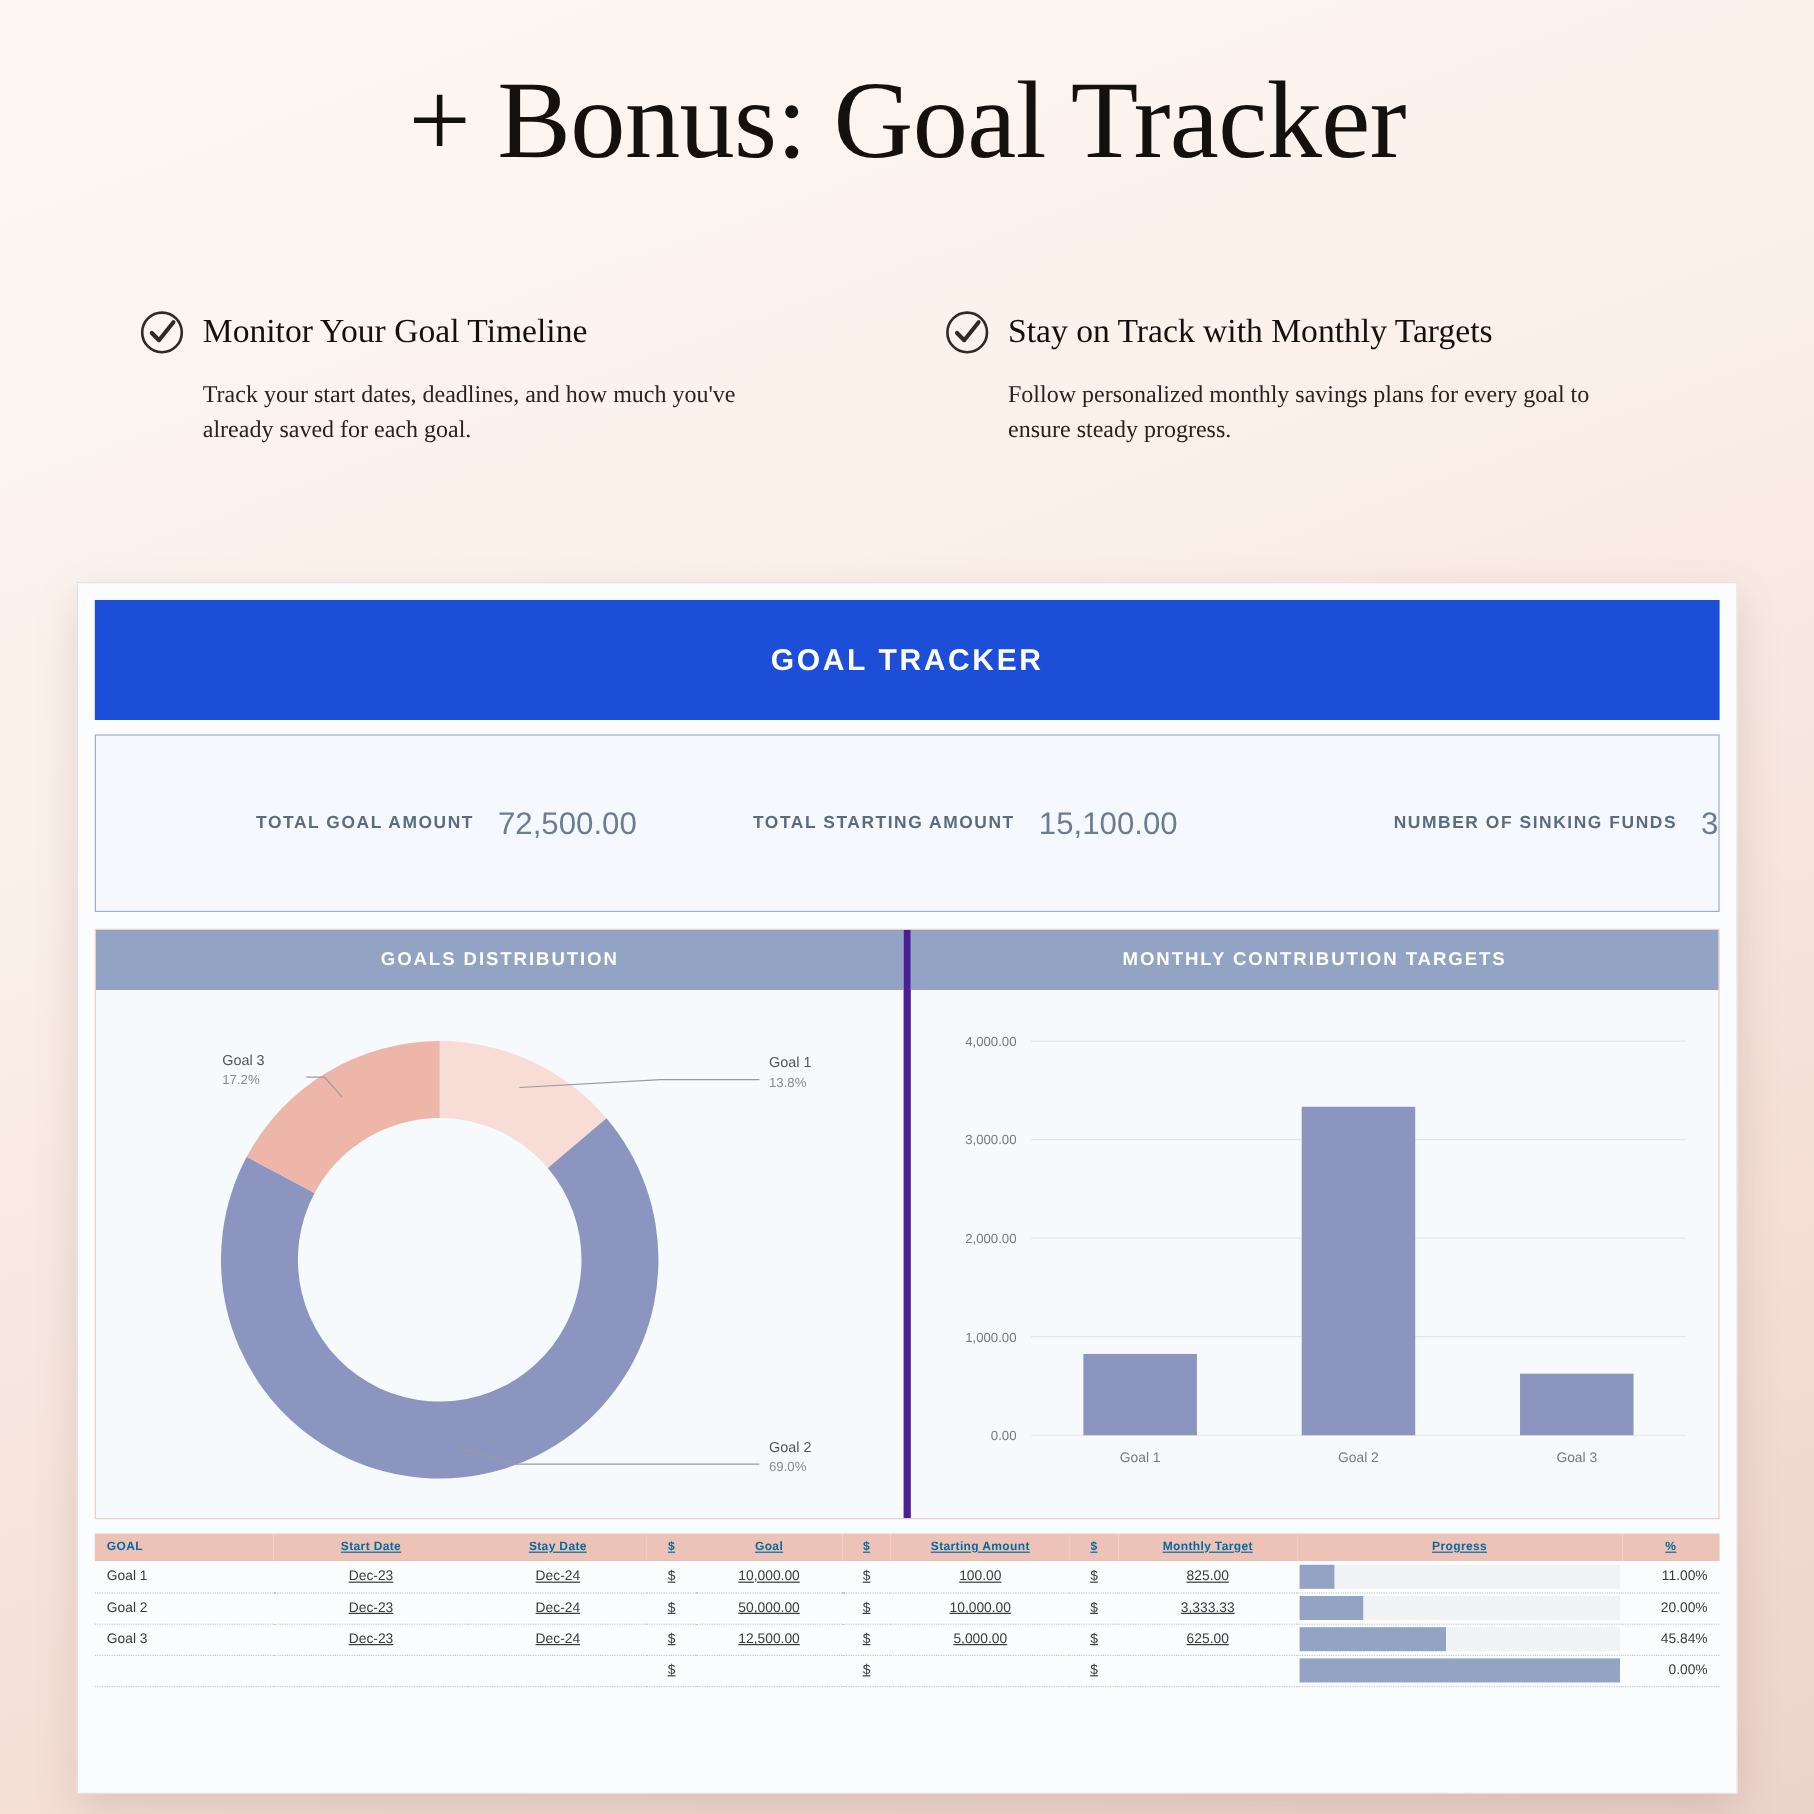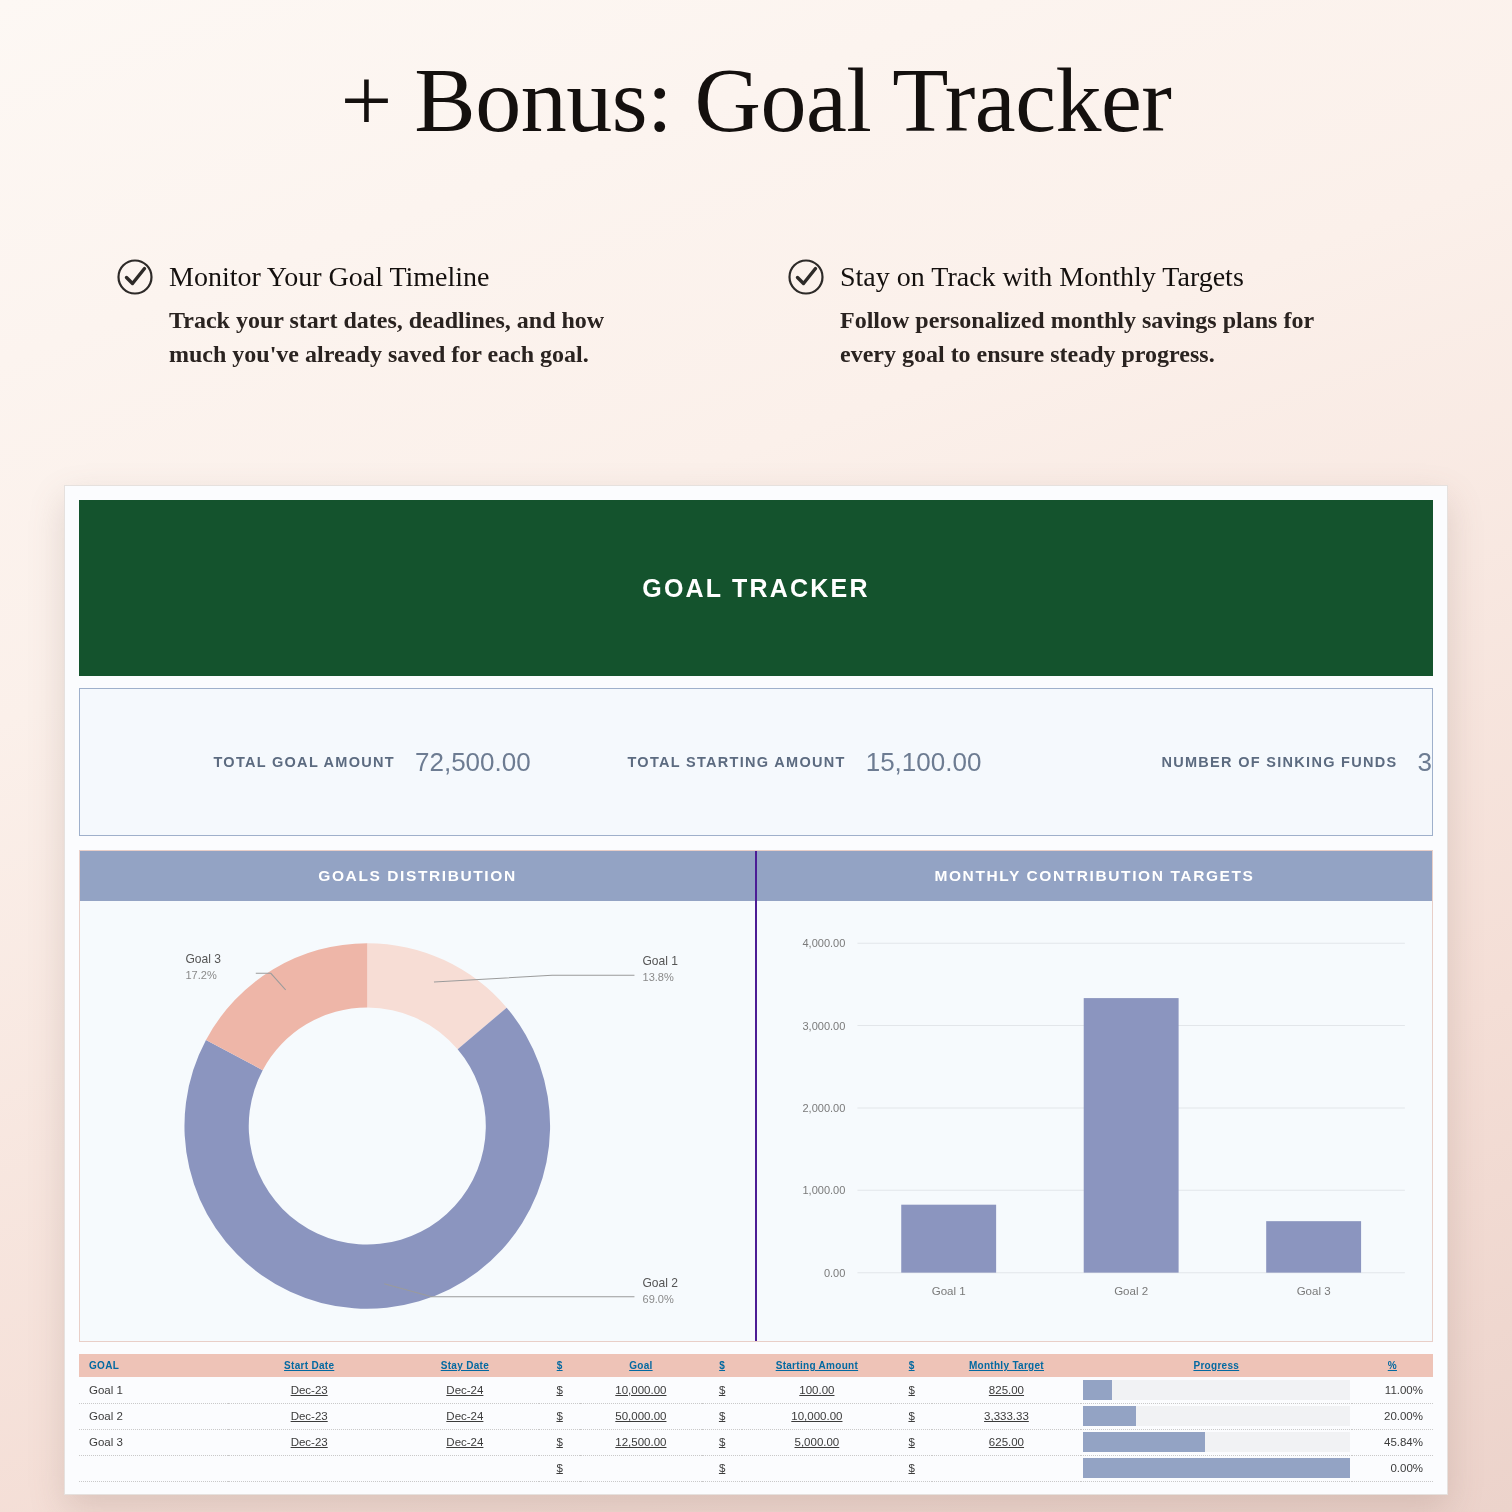--- a/index.html
+++ b/index.html
@@ -34,47 +34,46 @@
   .check-icon { width: 40px; height: 40px; flex: none; display:block; }
   .feature-title {
     font-family: "Liberation Serif", serif;
     font-size: 28px;
     color: #14100e;
     font-weight: 400;
     white-space: nowrap;
   }
   .feature-desc {
     font-family: "Liberation Serif", serif;
-    font-size: 24px;
+    font-size: 20px;
     line-height: 1.45;
     color: #2a2320;
-    margin-top: 6px;
+    margin-top: 18px;
     margin-left: 54px;
     max-width: 470px;
-    font-weight: bold;
   }
   .feature:nth-child(2) .feature-desc { max-width: 520px; }
 
   
   .sheet {
     position: absolute;
     left: 64px;
     top: 485px;
     width: 1384px;
     height: 1010px;
     background: #fbfcfe;
     border: 1px solid #e6e1de;
     box-shadow: 0 14px 34px rgba(120, 90, 80, 0.20);
     padding: 14px;
     overflow: hidden;
   }
 
   .title-band {
-    background: #14532d;
-    height: 176px;
+    background: #1d4ed8;
+    height: 100px;
     display: flex; align-items: center; justify-content: center;
     color: #ffffff;
     font-size: 25px;
     letter-spacing: 2.2px;
     font-weight: 700;
   }
 
   .kpi-band {
     margin-top: 12px;
     border: 1px solid #9fb0cb;
@@ -87,21 +86,21 @@
   .kpi-value { font-size: 26px; color: #6d7c92; font-weight: 400; }
 
   .charts-band {
     margin-top: 14px;
     border: 1px solid #e9cfc8;
     height: 492px;
     display: flex;
     background: #f6fafd;
   }
   .chart-col { flex: 1; display: flex; flex-direction: column; text-align: right; }
-  .chart-col + .chart-col { border-left: 2px solid #4c1d95; }
+  .chart-col + .chart-col { border-left: 6px solid #4c1d95; }
   .chart-head {
     background: #93a3c4;
     color: #fff;
     height: 58px;
     display: flex; align-items: center; justify-content: center;
     font-size: 15.5px; letter-spacing: 1.6px; font-weight: 700;
   }
   .chart-body { flex: 1; position: relative; }
 
   

